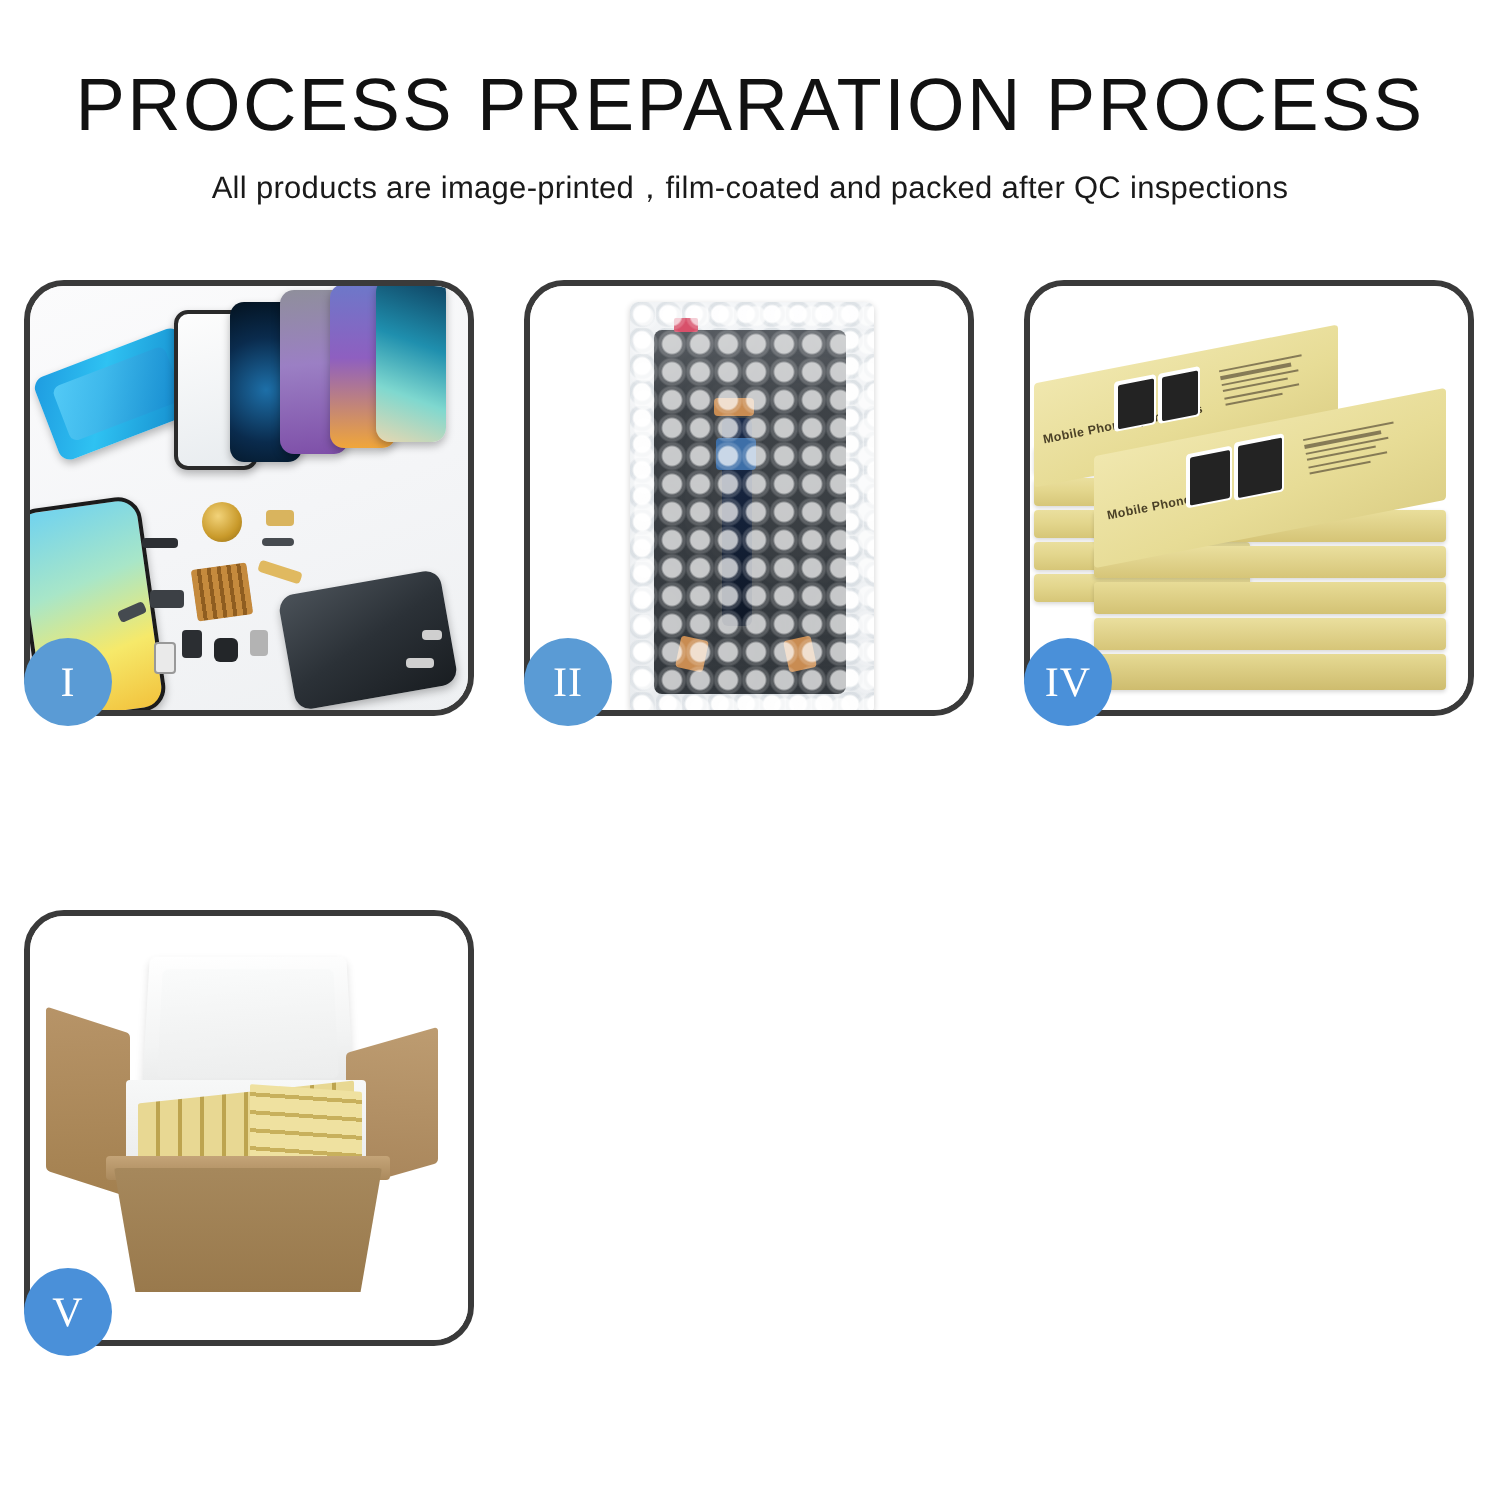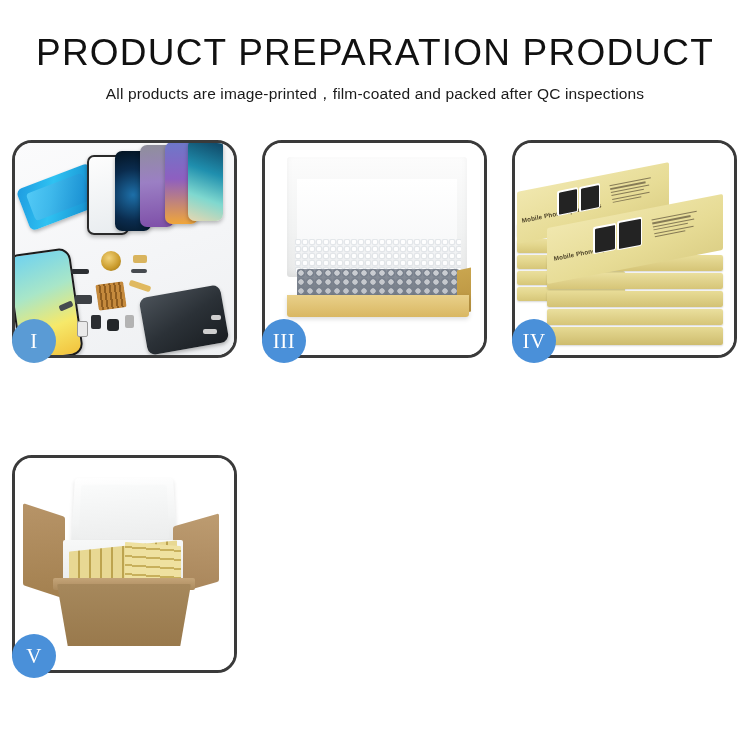--- a/index.html
+++ b/index.html
@@ -393,21 +393,21 @@
   .c6-tape {
     position: absolute; left: 20px; top: 18px; width: 166px; height: 16px;
     background: rgba(255,255,255,.45);
     transform: skewY(-15deg);
   }
 </style>
 </head>
 <body>
 
 <div class="header">
-  <div class="title">PRODUCT PREPARATION PRODUCT</div>
+  <div class="title">PROCESS PREPARATION PROCESS</div>
   <div class="subtitle">All products are image-printed，film-coated and packed after QC inspections</div>
 </div>
 
 <div class="grid">
 
   <div class="panel">
     <div class="panel-inner p1">
       <div class="scr scr-a"></div>
       <div class="scr scr-b"></div>
       <div class="scr scr-c"></div>
@@ -427,32 +427,35 @@
       <div class="part pt7"></div>
       <div class="part pt8"></div>
       <div class="part pt9"></div>
       <div class="part pt10"></div>
       <div class="part pt11"></div>
       <div class="part pt12"></div>
     </div>
     <div class="badge">I</div>
   </div>
 
-
   <div class="panel">
-    <div class="panel-inner p3">
-      <div class="box3-lid"></div>
-      <div class="box3-foam"></div>
-      <div class="box3-tray"></div>
-      <div class="box3-items"></div>
-      <div class="box3-side"></div>
-      <div class="box3-front"></div>
+    <div class="panel-inner p2">
+      <div class="bubble-pack"></div>
+      <div class="lcd"></div>
+      <div class="red-label"></div>
+      <div class="lcd-cable"></div>
+      <div class="lcd-conn"></div>
+      <div class="tape tp1"></div>
+      <div class="tape tp2"></div>
+      <div class="tape tp3"></div>
+      <div class="bubble-overlay"></div>
     </div>
-    <div class="badge strong">III</div>
+    <div class="badge">II</div>
   </div>
+
 
   <div class="panel">
     <div class="panel-inner p4">
       <div class="stack">
 
         <div class="kbox" style="left:2px;  top:64px;  width:108px; height:14px;"></div>
         <div class="kbox" style="left:2px;  top:80px;  width:108px; height:14px;"></div>
         <div class="kbox" style="left:2px;  top:96px;  width:108px; height:14px;"></div>
         <div class="kbox" style="left:2px;  top:112px; width:108px; height:14px;"></div>
         <div class="kbox" style="left:2px;  top:128px; width:108px; height:14px;"></div>

